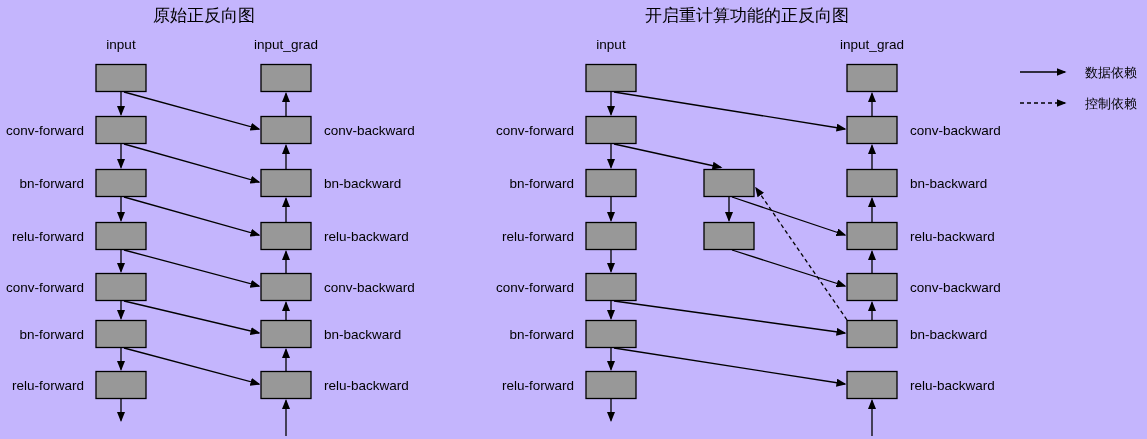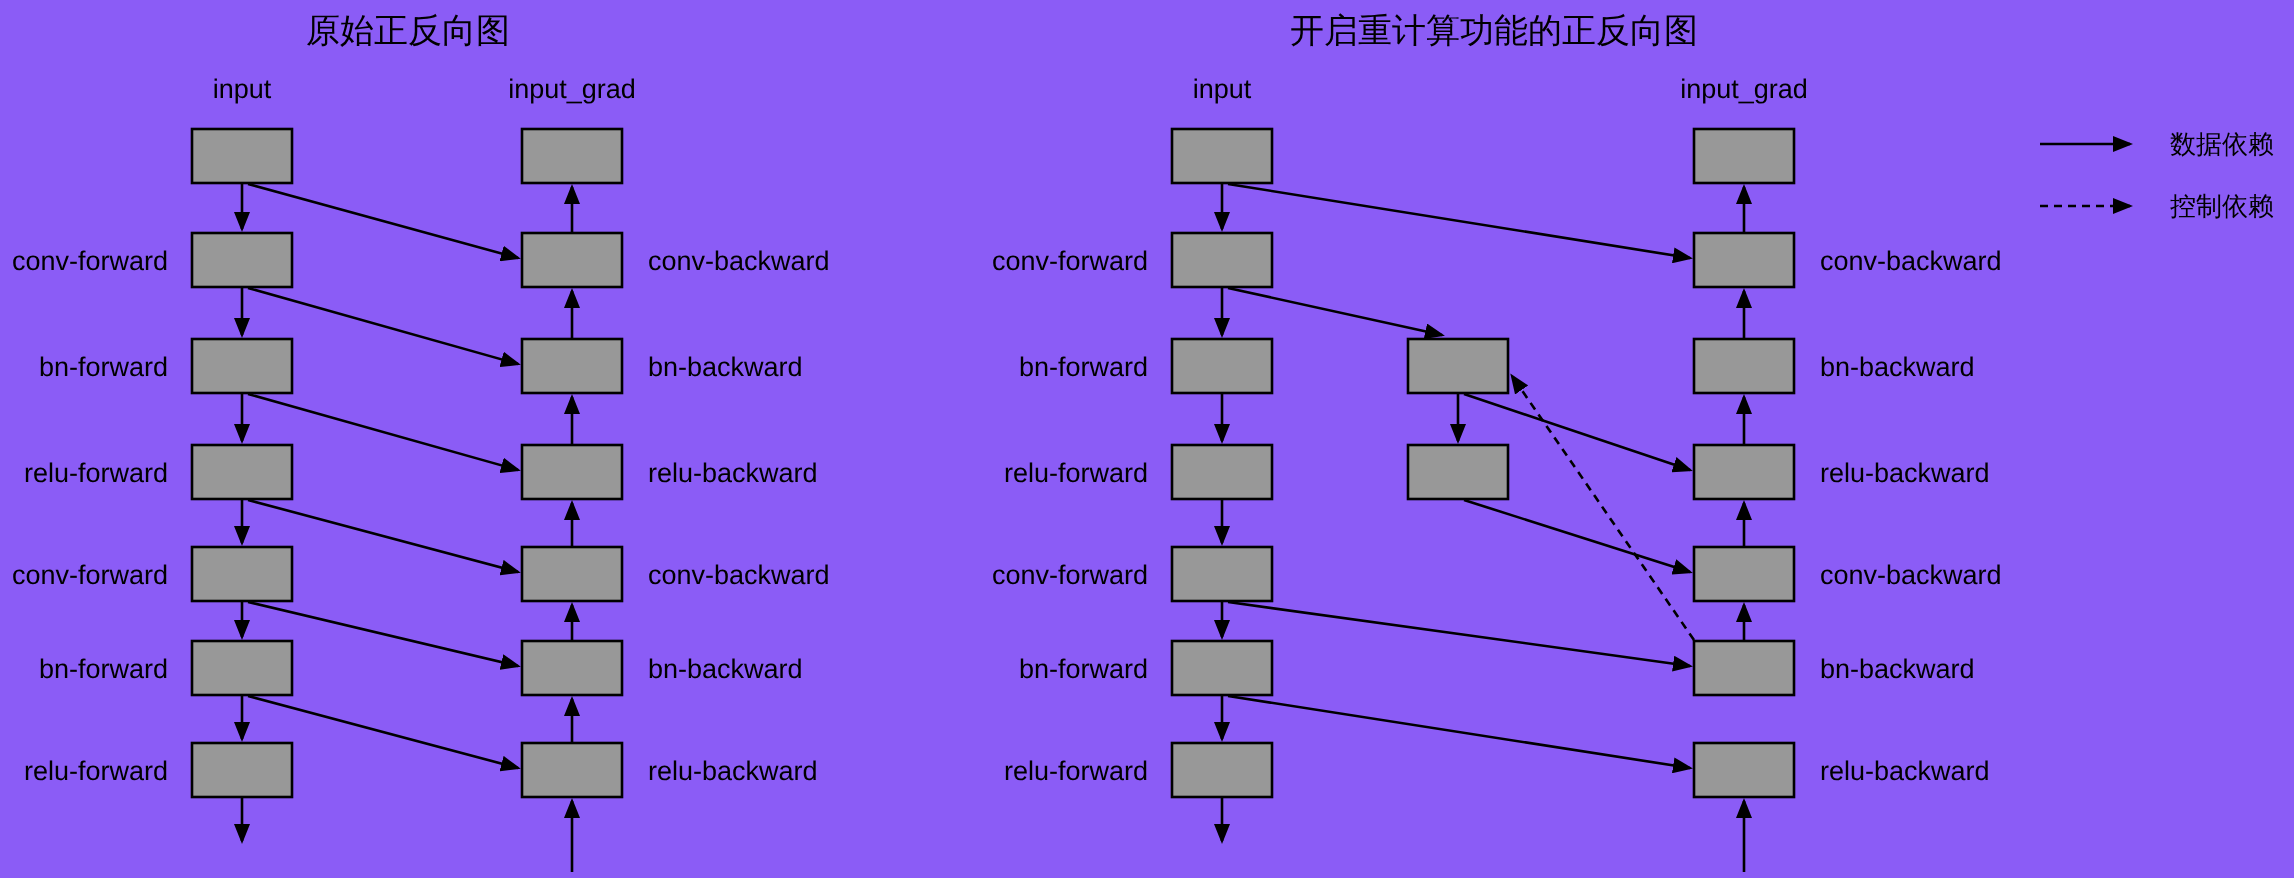--- a/index.html
+++ b/index.html
@@ -1,16 +1,16 @@
 <!DOCTYPE html>
 <html><head>
 <meta charset="utf-8">
 <style>
   html,body{margin:0;padding:0;background:#ffffff;}
-  #root{position:relative;width:1147px;height:439px;background:#8b5cf6;overflow:hidden;
+  #root{position:relative;width:1147px;height:439px;background:#c4b5fd;overflow:hidden;
         font-family:"Liberation Sans", sans-serif;}
   svg text{fill:#000000;}
   .node-label{font:13.5px "Liberation Sans", sans-serif;}
   .col-header{font:13.5px "Liberation Sans", sans-serif;}
   .diagram-title{font:17px "Liberation Serif", serif;}
   .legend-label{font:13px "Liberation Serif", serif;}
 </style>
 </head>
 <body>
 

